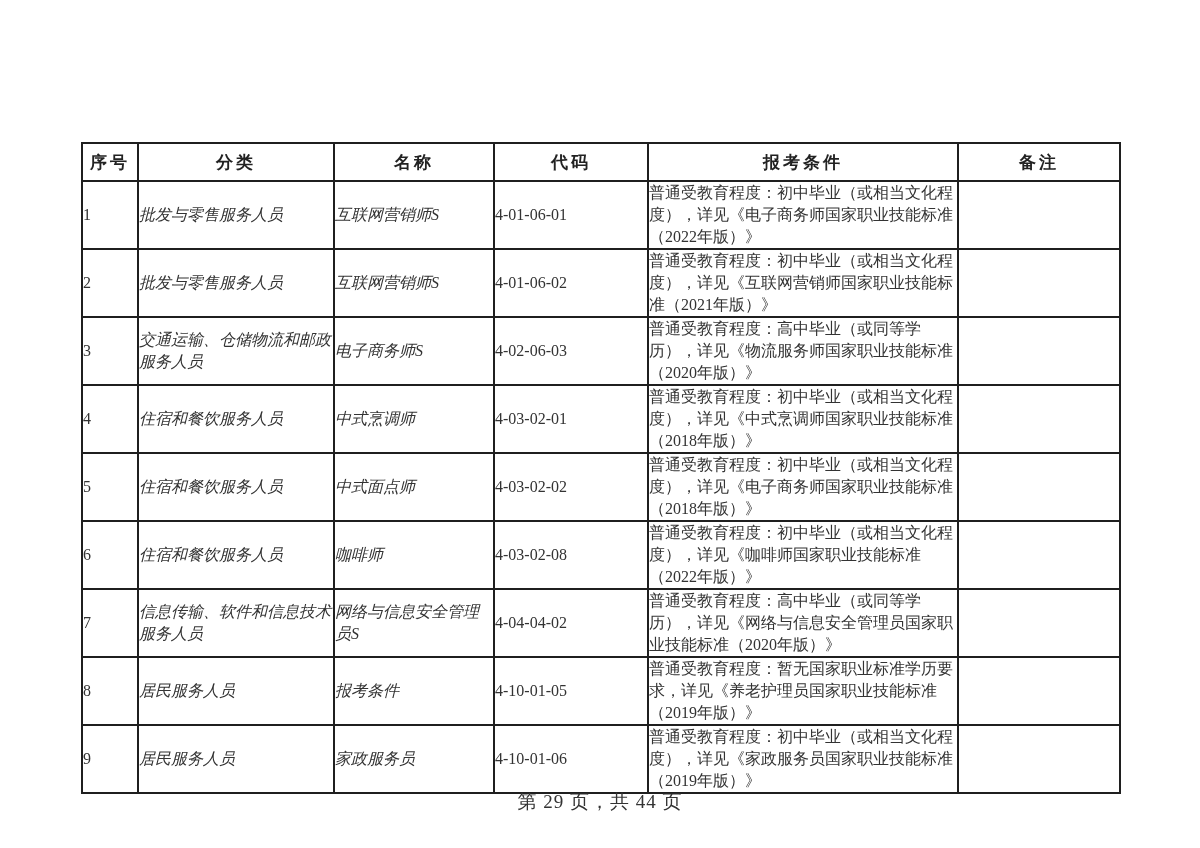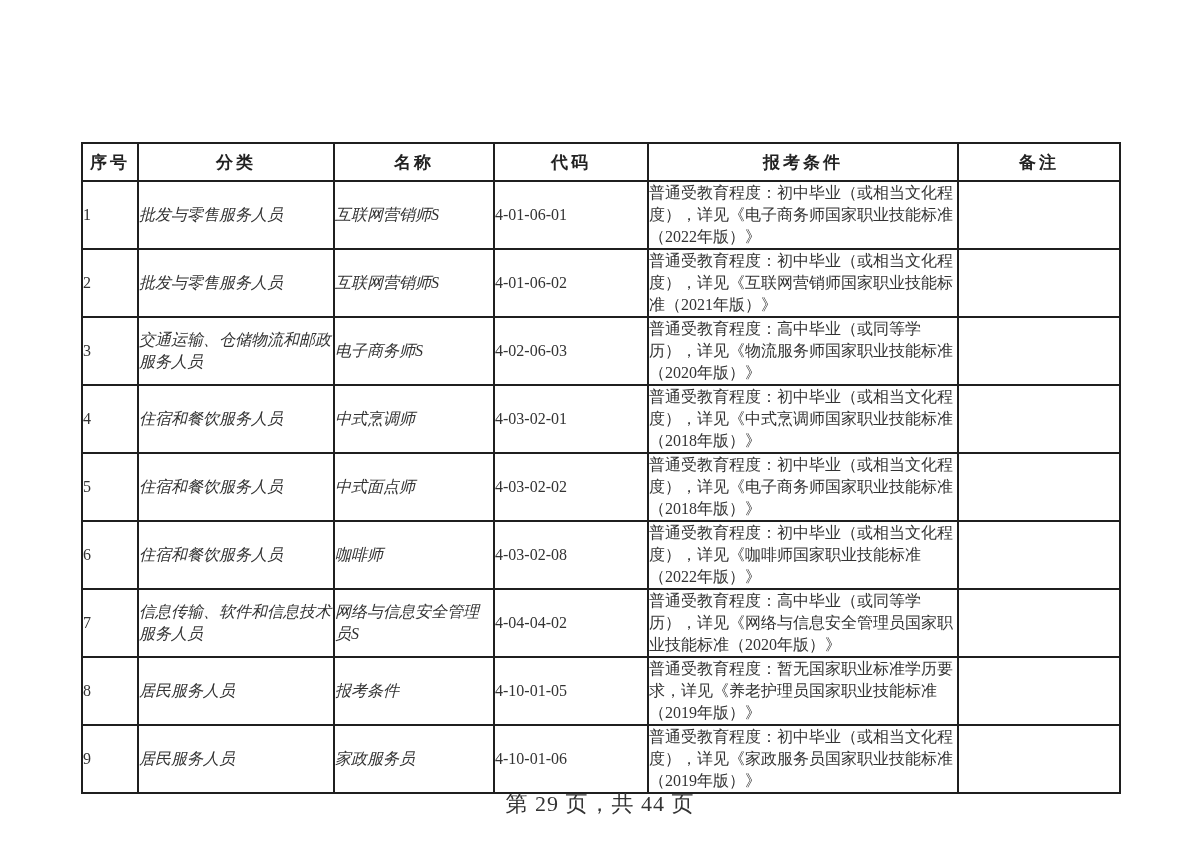--- a/index.html
+++ b/index.html
@@ -65,21 +65,21 @@
     text-align: left;
     padding: 2px 15px;
     line-height: 21px;
   }
   .doc-footer {
     position: absolute;
     top: 789px;
     left: 0;
     width: 100%;
     text-align: center;
-    font-size: 22px;
+    font-size: 19px;
     color: #333333;
     letter-spacing: 1px;
   }
 </style>
 </head>
 <body>
 
 <div class="page">
 
 

